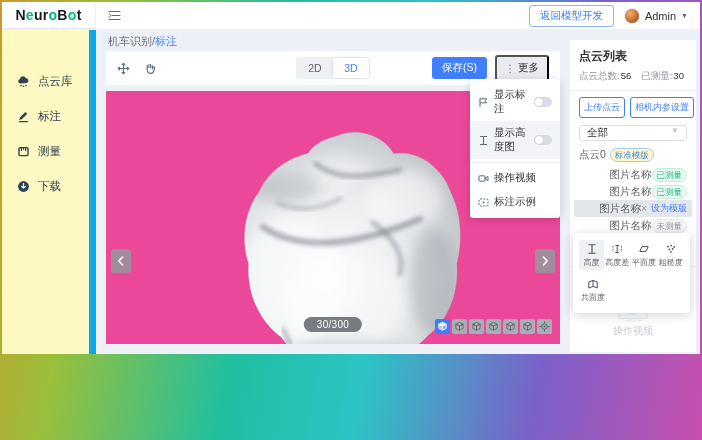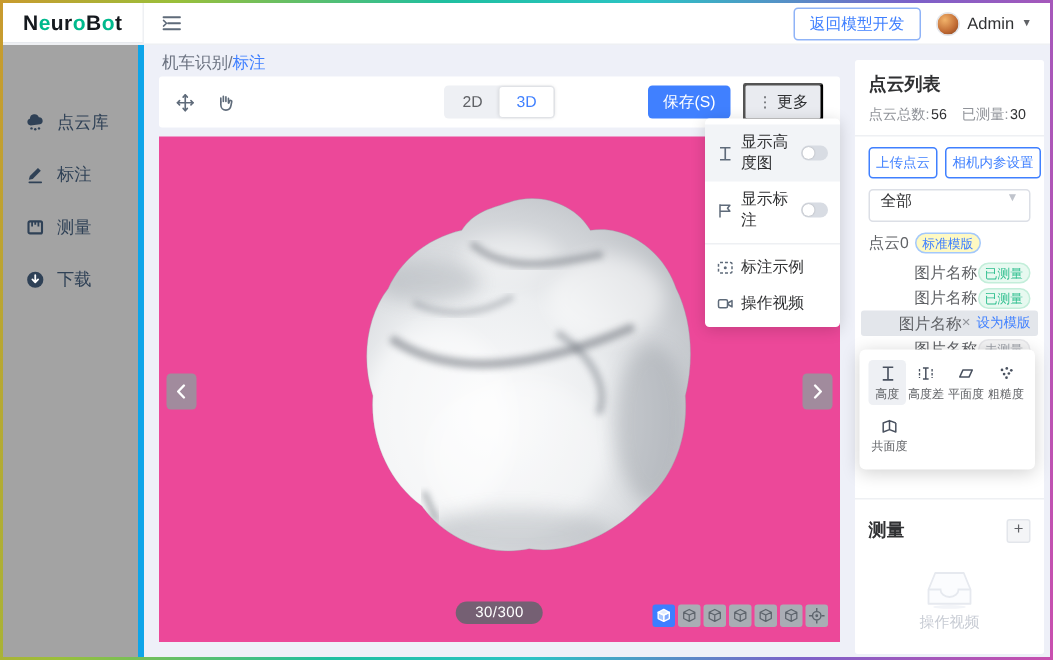--- a/index.html
+++ b/index.html
@@ -1,37 +1,37 @@
 <!DOCTYPE html>
 <html><head>
 <meta charset="utf-8">
 <style>
   * { margin:0; padding:0; box-sizing:border-box; }
   html,body { width:702px; height:440px; }
   body { font-family:"Liberation Sans","DejaVu Sans",sans-serif; -webkit-font-smoothing:antialiased; }
   .frame { width:702px; height:440px; padding:2px;
     background:linear-gradient(100deg,#c99a2e 0%,#9abf3a 15%,#1fbfa0 38%,#2bc4c4 55%,#7b61c9 78%,#c94fae 100%); }
-  .app { width:698px; height:436px; background:#eef0f8; display:flex; flex-direction:column; overflow:hidden; }
+  .app { width:698px; height:352px; background:#eef0f8; display:flex; flex-direction:column; overflow:hidden; }
 
   
   .header { height:28px; flex:0 0 28px; background:#fff; display:flex; align-items:stretch; border-bottom:1px solid #eef0f3; }
   .logo-cell { width:94px; display:flex; align-items:center; justify-content:center; border-right:1px solid #eef0f3; border-bottom:1px solid #e7eaee; }
   .logo { font-size:14px; font-weight:bold; color:#15191e; letter-spacing:.3px; }
   .logo .accent { color:#00b98d; }
   .header-rest { flex:1; display:flex; align-items:center; padding:0 12px; gap:10px; }
   .collapse-btn { color:#5f6b7a; font-size:13px; line-height:1; cursor:pointer; }
   .header-spacer { flex:1; }
   .back-btn { border:1px solid #8fb3f7; color:#4080ff; background:#fff; font-size:10.5px; padding:3px 10px; border-radius:3px;font-family:Liberation Mono, monospace; }
   .user { display:flex; align-items:center; gap:5px; font-size:11px; color:#303133; }
   .avatar { width:16px; height:16px; border-radius:50%; background:radial-gradient(circle at 35% 30%,#f2b36b,#c06a33 60%,#7a3d1e); border:1px solid #e3e6eb; }
   .caret { font-size:7px; color:#606266; }
 
   
   .body { flex:1; display:flex; min-height:0; }
-  .sidebar { width:94px; flex:0 0 94px; background:#a3a3a3; border-right:4px solid #0ea5e9; padding-top:34px; }
+  .sidebar { width:94px; flex:0 0 94px; background:#fef9c3; border-right:7px solid #0ea5e9; padding-top:34px; }
   .side-item { display:flex; align-items:center; gap:8px; padding:10px 4px 10px 15px; font-size:11.5px; color:#2f4156; font-weight:500; cursor:pointer; }
   .side-item svg { flex:0 0 auto; }
 
   .main { flex:1; display:flex; flex-direction:column; min-width:0; position:relative; }
   .breadcrumb { padding:4px 12px 2px; font-size:11px; color:#6b7280; }
   .crumb-current { color:#4080ff; }
 
   .toolbar { margin:0 10px; flex:0 0 34px; height:34px; background:#fff; border-radius:2px; display:flex; align-items:center; padding:0 11px; position:relative; }
   .pan-group { display:flex; align-items:center; gap:14px; }
   .seg { position:absolute; left:50%; transform:translateX(-50%); display:flex; background:#eef0f4; border-radius:3px; padding:1px; }
@@ -201,56 +201,56 @@
         <div class="right-group">
           <button class="save-btn">保存(S)</button>
           <button class="more-btn">
                 <span class="dots">⋮</span>
                 <span>更多</span>
               </button>
         </div>
       </div>
 
       <div class="menu">
+        <div class="menu-item">
+          <span class="ico">
+            <svg width="11" height="11" viewBox="0 0 11 11">
+                  <path d="M2 1.2 V10 M2 1.8 H8.6 L7 3.8 L8.6 5.8 H2" fill="none" stroke="#5f6b7a" stroke-width="1" stroke-linejoin="round"></path>
+                </svg>
+          </span>
+          <span>显示标注</span>
+          <span class="switch"></span>
+        </div>
         <div class="menu-item hl">
           <span class="ico">
             <svg width="11" height="11" viewBox="0 0 11 11">
                   <path d="M2 1.5 H9 M5.5 1.5 V9.5 M2 9.5 H9" fill="none" stroke="#5f6b7a" stroke-width="1.1"></path>
                 </svg>
           </span>
           <span>显示高度图</span>
           <span class="switch"></span>
         </div>
+        <div class="menu-divider"></div>
         <div class="menu-item">
           <span class="ico">
             <svg width="11" height="11" viewBox="0 0 11 11">
-                  <path d="M2 1.2 V10 M2 1.8 H8.6 L7 3.8 L8.6 5.8 H2" fill="none" stroke="#5f6b7a" stroke-width="1" stroke-linejoin="round"></path>
-                </svg>
-          </span>
-          <span>显示标注</span>
-          <span class="switch"></span>
-        </div>
-        <div class="menu-divider"></div>
+                  <rect x="1" y="2.8" width="6" height="5.4" rx="1" fill="none" stroke="#5f6b7a" stroke-width="1"></rect>
+                  <path d="M7.4 5 L10 3.4 V7.6 L7.4 6 Z" fill="none" stroke="#5f6b7a" stroke-width="1" stroke-linejoin="round"></path>
+                </svg>
+          </span>
+          <span>操作视频</span>
+        </div>
         <div class="menu-item">
           <span class="ico">
             <svg width="11" height="11" viewBox="0 0 11 11">
                   <rect x="1" y="2" width="9" height="7" rx="1" fill="none" stroke="#5f6b7a" stroke-width="1" stroke-dasharray="2 1.3"></rect>
                   <circle cx="5.5" cy="5.5" r="1" fill="#5f6b7a"></circle>
                 </svg>
           </span>
           <span>标注示例</span>
-        </div>
-        <div class="menu-item">
-          <span class="ico">
-            <svg width="11" height="11" viewBox="0 0 11 11">
-                  <rect x="1" y="2.8" width="6" height="5.4" rx="1" fill="none" stroke="#5f6b7a" stroke-width="1"></rect>
-                  <path d="M7.4 5 L10 3.4 V7.6 L7.4 6 Z" fill="none" stroke="#5f6b7a" stroke-width="1" stroke-linejoin="round"></path>
-                </svg>
-          </span>
-          <span>操作视频</span>
         </div>
       </div>
 
       <div class="canvas">
         <div class="tooth-wrap">
           <svg width="245" height="240" viewBox="0 0 240 235">
             <defs>
               <radialGradient id="tb" cx="38%" cy="62%" r="78%">
                 <stop offset="0%" stop-color="#fbfbfc"></stop>
                     <stop offset="45%" stop-color="#eceef0"></stop>

